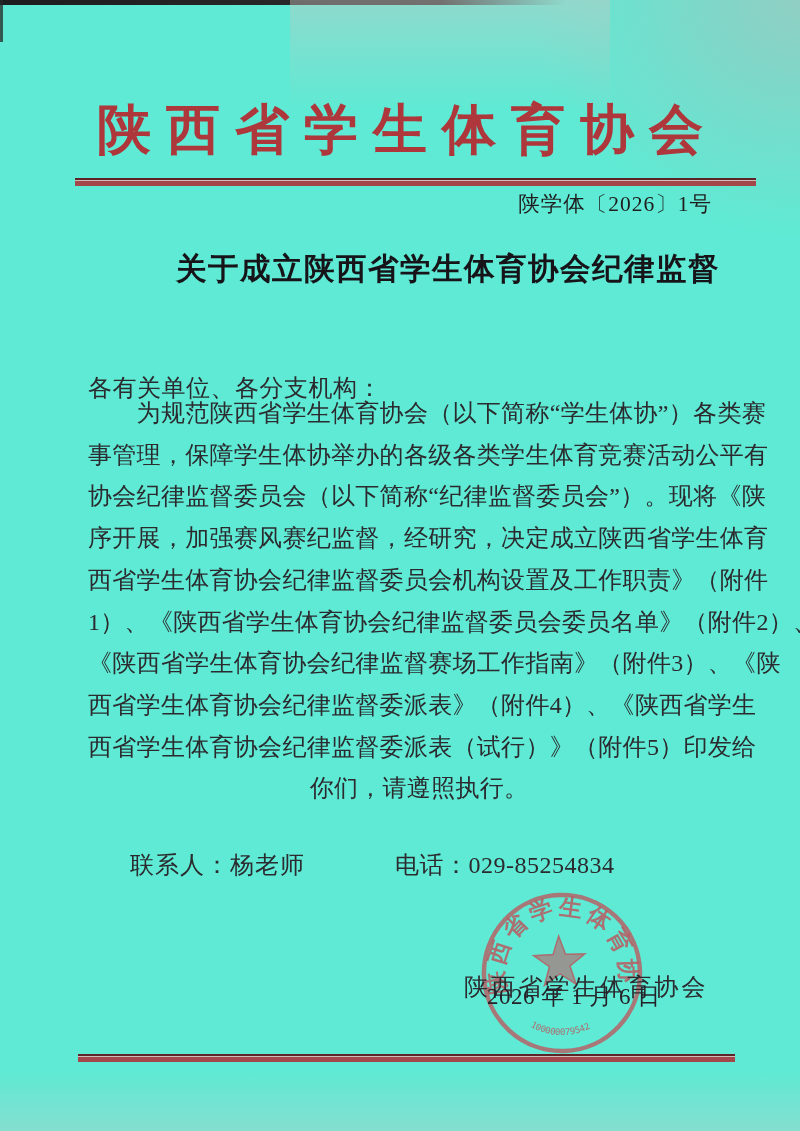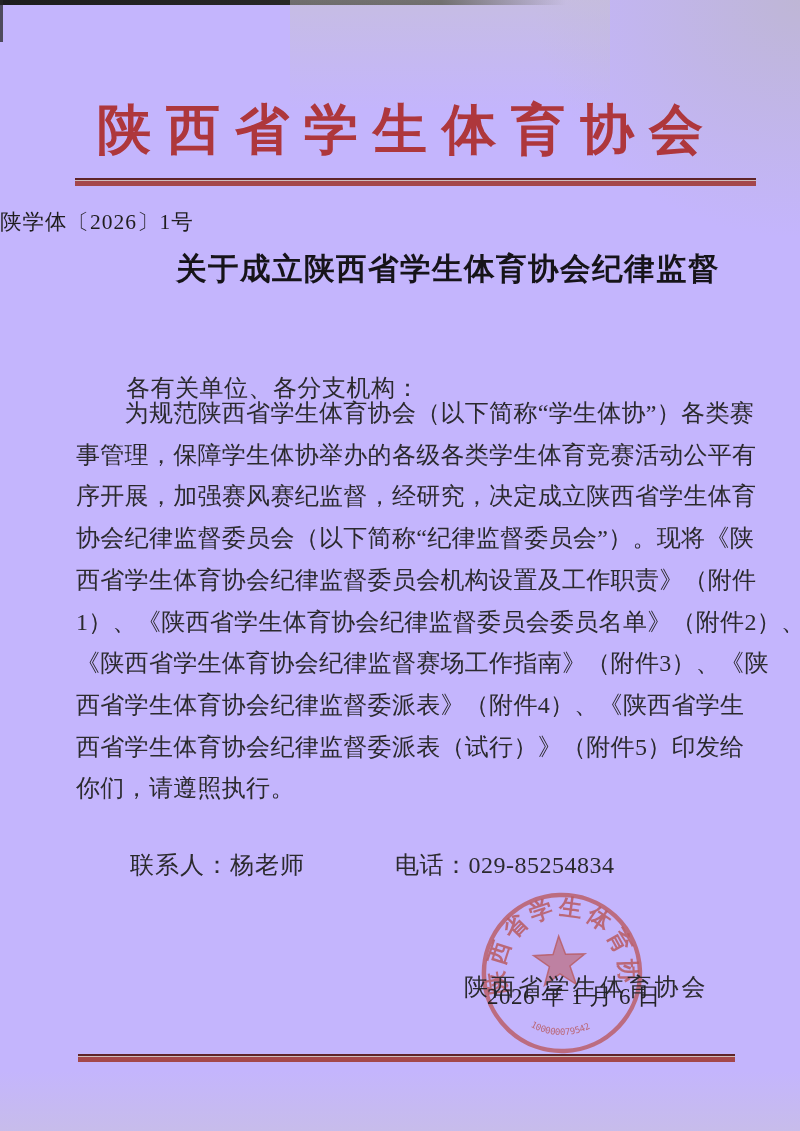--- a/index.html
+++ b/index.html
@@ -1,18 +1,18 @@
 <!DOCTYPE html>
 <html><head>
 <meta charset="utf-8">
 <style>
   html,body{margin:0;padding:0;background:#6e6e6e;}
   .page{
     position:relative;width:800px;height:1131px;margin:0 auto;
-    background:#c4b5fd;overflow:hidden;
+    background:#5eead4;overflow:hidden;
     font-family:"Liberation Serif","DejaVu Serif",serif;
   }
   
   .scan-top-edge{position:absolute;top:0;left:0;width:566px;height:5px;
     background:linear-gradient(to right,#1d1d1d 0%,#2e2d2d 78%,rgba(70,70,70,0) 100%);}
   .scan-left-edge{position:absolute;top:0;left:0;width:3px;height:42px;background:#272727;opacity:.75;}
   .scan-shade-right{position:absolute;top:0;right:0;width:270px;height:240px;
     background:radial-gradient(ellipse at top right,rgba(186,183,181,.55),rgba(186,183,181,0) 70%);}
   .scan-shade-top{position:absolute;top:0;left:290px;width:320px;height:130px;
     background:linear-gradient(to bottom,rgba(201,198,196,.45),rgba(201,198,196,0) 85%);}
@@ -22,29 +22,29 @@
   .org-name{
     position:absolute;top:94px;left:0;width:100%;text-align:center;
     font-size:54px;font-weight:bold;color:#ae373c;
     letter-spacing:15px;padding-left:15px;box-sizing:border-box;white-space:nowrap;
   }
   .red-rule{position:absolute;height:8px;
     background:linear-gradient(to bottom,#5f2428 0px,#5f2428 2px,#cdbcba 2px,#cdbcba 3px,#a4474b 3px,#a4474b 8px);}
   .rule-header{top:178px;left:75px;width:681px;}
   .rule-footer{top:1054px;left:78px;width:657px;}
 
-  .doc-number{position:absolute;top:207px;left:0;width:712px;text-align:left;
+  .doc-number{position:absolute;top:189px;left:0;width:712px;text-align:right;
     font-size:21.5px;color:#1f1d1e;letter-spacing:1px;}
 
   .doc-title{position:absolute;top:247px;left:0;width:100%;text-align:center;
     font-size:30.5px;line-height:45px;font-weight:bold;color:#161419;letter-spacing:1.5px;margin-left:48px;}
 
   .salutation{position:absolute;top:372px;left:88px;font-size:24px;color:#2b2a2e;
-    letter-spacing:.5px;white-space:nowrap;margin-left:38px;}
-  .body-lines{position:absolute;top:393px;left:76px;width:662px;}
+    letter-spacing:.5px;white-space:nowrap;}
+  .body-lines{position:absolute;top:393px;left:88px;width:662px;text-align:center;}
   .body-line{font-size:24px;line-height:41.7px;color:#2b2a2e;letter-spacing:.3px;white-space:nowrap;}
 
   .contact-row{position:absolute;top:833px;left:0;width:100%;height:30px;margin-top:16px;}
   .contact-person{position:absolute;left:130px;font-size:24px;color:#2b2a2e;letter-spacing:1px;white-space:nowrap;}
   .contact-phone{position:absolute;left:395px;font-size:24px;color:#2b2a2e;letter-spacing:.5px;white-space:nowrap;}
 
   .seal{position:absolute;left:478px;top:891px;width:168px;height:168px;transform:rotate(-2deg);}
   .signature-org{position:absolute;top:971px;left:464px;font-size:24px;color:#2b2a2e;
     letter-spacing:3.2px;white-space:nowrap;}
   .signature-date{position:absolute;top:981px;left:487px;font-size:23px;color:#242228;
@@ -69,22 +69,22 @@
 
   <div class="doc-title">
     <div>关于成立陕西省学生体育协会纪律监督</div>
   </div>
 
   <div class="salutation">各有关单位、各分支机构：</div>
 
   <div class="body-lines">
       <div class="body-line">　　为规范陕西省学生体育协会（以下简称“学生体协”）各类赛</div>
       <div class="body-line">事管理，保障学生体协举办的各级各类学生体育竞赛活动公平有</div>
+      <div class="body-line">协会纪律监督委员会（以下简称“纪律监督委员会”）。现将《陕</div>
       <div class="body-line">序开展，加强赛风赛纪监督，经研究，决定成立陕西省学生体育</div>
-      <div class="body-line">协会纪律监督委员会（以下简称“纪律监督委员会”）。现将《陕</div>
       <div class="body-line">西省学生体育协会纪律监督委员会机构设置及工作职责》（附件</div>
       <div class="body-line">1）、《陕西省学生体育协会纪律监督委员会委员名单》（附件2）、</div>
       <div class="body-line">《陕西省学生体育协会纪律监督赛场工作指南》（附件3）、《陕</div>
       <div class="body-line">西省学生体育协会纪律监督委派表》（附件4）、《陕西省学生</div>
       <div class="body-line">西省学生体育协会纪律监督委派表（试行）》（附件5）印发给</div>
       <div class="body-line">你们，请遵照执行。</div>
     </div>
 
   <div class="contact-row">
     <span class="contact-person">联系人：杨老师</span>

